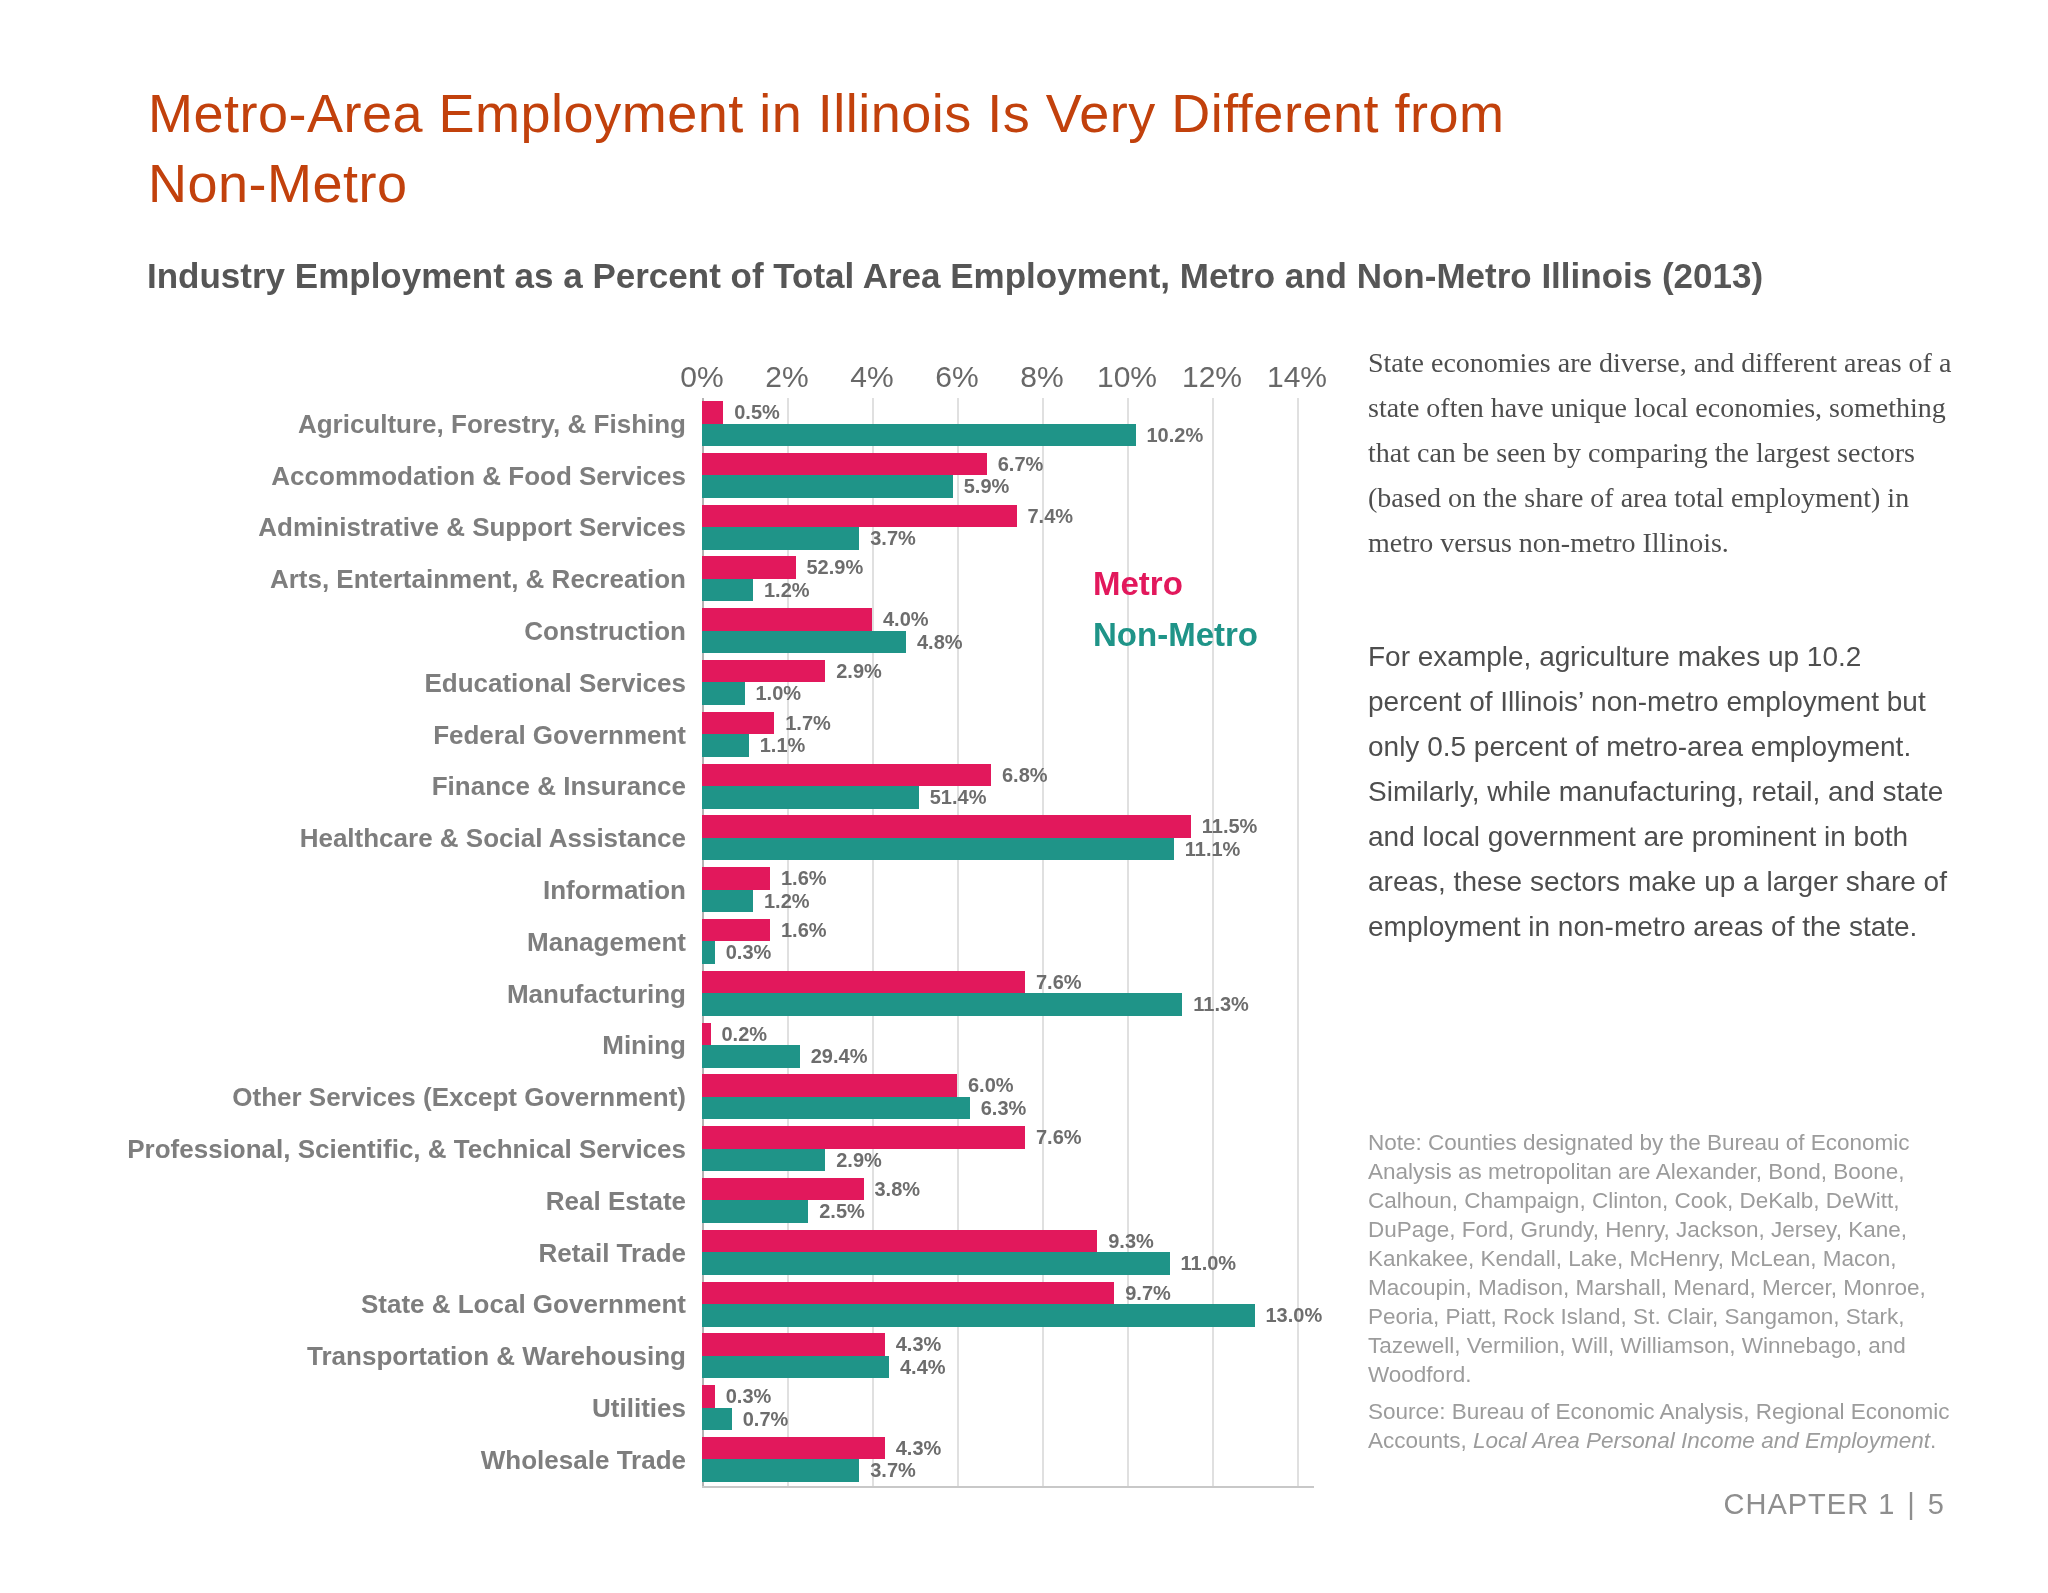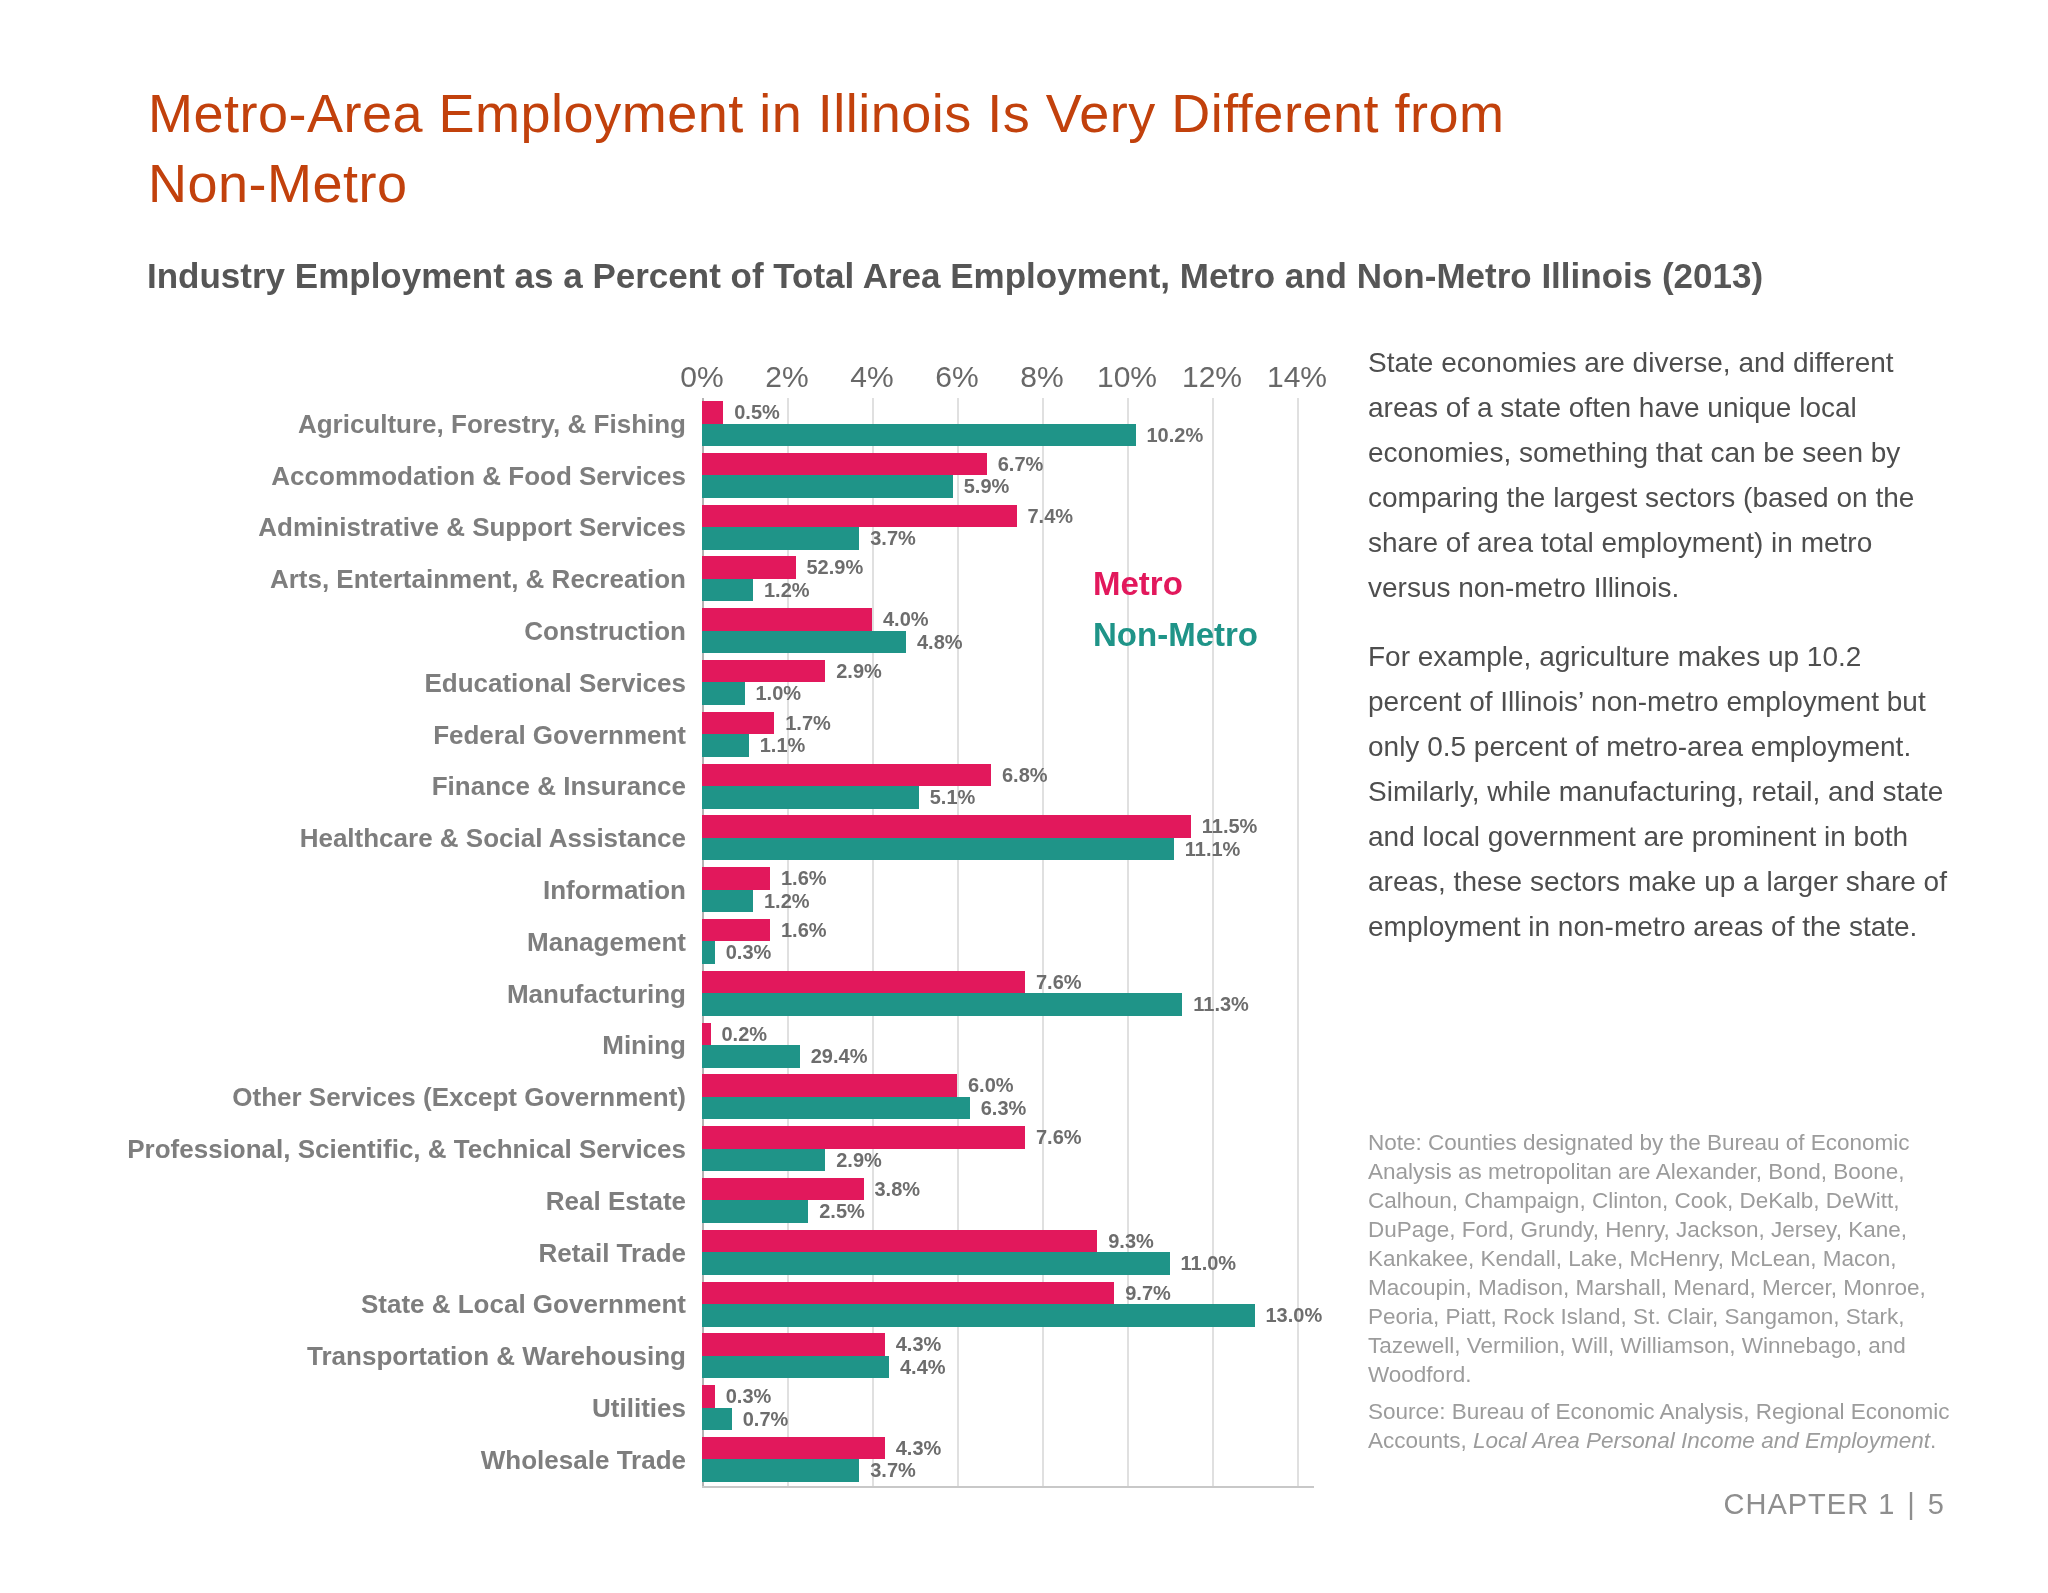--- a/index.html
+++ b/index.html
@@ -166,21 +166,21 @@
           </div>
         </div>
         <div class="row">
           <div class="cat">
             <span>Finance &amp; Insurance</span>
           </div>
           <div class="bars">
             <div class="bar metro" style="width: 289px; background: rgb(226, 24, 92);"></div>
             <div class="vlabel metro" style="left: 300px;">6.8%</div>
             <div class="bar nonmetro" style="width: 216.75px; background: rgb(31, 148, 136);"></div>
-            <div class="vlabel nonmetro" style="left: 227.75px;">5.1%</div>
+            <div class="vlabel nonmetro" style="left: 227.75px;">51.4%</div>
           </div>
         </div>
         <div class="row">
           <div class="cat">
             <span>Healthcare &amp; Social Assistance</span>
           </div>
           <div class="bars">
             <div class="bar metro" style="width: 488.75px; background: rgb(226, 24, 92);"></div>
             <div class="vlabel metro" style="left: 499.75px;">11.5%</div>
             <div class="bar nonmetro" style="width: 471.75px; background: rgb(31, 148, 136);"></div>
@@ -319,21 +319,21 @@
             <div class="vlabel nonmetro" style="left: 168.25px;">3.7%</div>
           </div>
         </div>
       </div>
     <div class="legend">
       <div style="color: rgb(226, 24, 92);">Metro</div>
       <div style="color: rgb(31, 148, 136);">Non-Metro</div>
     </div>
   </div>
 
-  <div class="rightcol para p1" style="position:absolute;">State economies are diverse, and different areas of a state often have unique local economies, something that can be seen by comparing the largest sectors (based on the share of area total employment) in metro versus non-metro Illinois.</div>
+  <div class="rightcol para p1" style="position:absolute;font-family:Liberation Serif, serif;">State economies are diverse, and different areas of a state often have unique local economies, something that can be seen by comparing the largest sectors (based on the share of area total employment) in metro versus non-metro Illinois.</div>
   <div class="rightcol para p2" style="position:absolute;">For example, agriculture makes up 10.2 percent of Illinois’ non-metro employment but only 0.5 percent of metro-area employment. Similarly, while manufacturing, retail, and state and local government are prominent in both areas, these sectors make up a larger share of employment in non-metro areas of the state.</div>
 
   <div class="rightcol notes" style="position:absolute;">
     <div class="note-text">Note: Counties designated by the Bureau of Economic Analysis as metropolitan are Alexander, Bond, Boone, Calhoun, Champaign, Clinton, Cook, DeKalb, DeWitt, DuPage, Ford, Grundy, Henry, Jackson, Jersey, Kane, Kankakee, Kendall, Lake, McHenry, McLean, Macon, Macoupin, Madison, Marshall, Menard, Mercer, Monroe, Peoria, Piatt, Rock Island, St. Clair, Sangamon, Stark, Tazewell, Vermilion, Will, Williamson, Winnebago, and Woodford.</div>
     <div class="source-text">
       <span>Source: Bureau of Economic Analysis, Regional Economic Accounts, </span><span class="it">Local Area Personal Income and Employment</span><span>.</span>
     </div>
   </div>
 
   <div class="footer">

